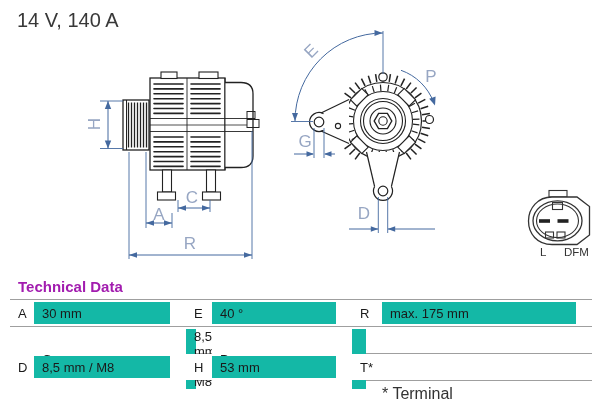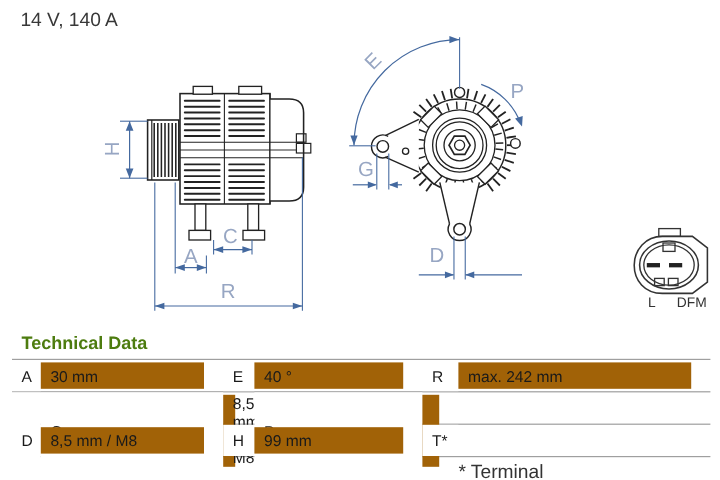--- a/index.html
+++ b/index.html
@@ -1,27 +1,27 @@
 <!DOCTYPE html>
 <html><head>
 <meta charset="utf-8">
 <style>
   html,body{margin:0;padding:0;background:#fff;}
   .canvas{position:relative;width:600px;height:400px;background:#fff;font-family:"Liberation Sans",sans-serif;overflow:hidden;}
-  .title{position:absolute;left:17px;top:9px;font-size:16px;color:#383838;}
+  .title{position:absolute;left:17px;top:9px;font-size:20px;color:#383838;}
   svg text{font-family:"Liberation Sans",sans-serif;}
   .dimlabel{fill:#97a6c3;font-size:17px;}
   .pinlabel{fill:#333;font-size:11.5px;}
   #side-fins line{stroke-linecap:round;}
   .dwg{position:absolute;left:0;top:0;}
   .tech{position:absolute;left:10px;top:276px;width:582px;}
-  .tech-heading{font-size:15px;font-weight:bold;color:#4d7c0f;padding:2px 0 4px 8px;border-bottom:1px solid #9f9f9f;}
+  .tech-heading{font-size:15px;font-weight:bold;color:#a21caf;padding:2px 0 4px 8px;border-bottom:1px solid #9f9f9f;}
   .trow{display:grid;grid-template-columns:24px 152px 26px 140px 30px auto;height:26px;border-bottom:1px solid #9f9f9f;font-size:13px;color:#1a1a1a;}
   .tkey{display:flex;align-items:center;padding-left:8px;background:#fff;}
-  .tval{display:flex;align-items:center;padding-left:8px;background:#a16207;margin:2px 16px 2px 0;}
+  .tval{display:flex;align-items:center;padding-left:8px;background:#14b8a6;margin:2px 16px 2px 0;}
   .footnote{font-size:16px;color:#333;margin-left:372px;margin-top:4px;}
 </style>
 </head>
 <body>
 
 <div class="canvas">
 
   <div class="title">14 V, 140 A</div>
 
   <svg class="dwg" width="600" height="275" viewBox="0 0 600 275">
@@ -265,41 +265,41 @@
 
   <div class="tech">
     <div class="tech-heading">Technical Data</div>
 
     <div class="trow">
       <div class="tkey">A</div>
       <div class="tval">30 mm</div>
       <div class="tkey">E</div>
       <div class="tval">40 °</div>
       <div class="tkey">R</div>
-      <div class="tval">max. 242 mm</div>
+      <div class="tval">max. 175 mm</div>
     </div>
 
     <div class="trow">
       <div class="tkey">C</div>
       <div class="tkey">G</div>
       <div class="tval">8,5 mm / M8</div>
       <div class="tkey">P</div>
       <div class="tval">
         <span></span>
         <svg width="19" height="17" viewBox="0 0 19 17">
           <path d="M 3.59,9.54 A 6 6 0 1 1 8.46,14.41" fill="none" stroke="#222" stroke-width="1.4"></path>
           <polygon points="4.1,13.2 5.7,9.1 1.4,8.6" fill="#222"></polygon>
         </svg>
       </div>
     </div>
 
     <div class="trow">
       <div class="tkey">D</div>
       <div class="tval">8,5 mm / M8</div>
       <div class="tkey">H</div>
-      <div class="tval">99 mm</div>
+      <div class="tval">53 mm</div>
       <div class="tkey">T*</div>
     </div>
 
     <div class="footnote">* Terminal</div>
   </div>
 
 </div>
 
 </body></html>

